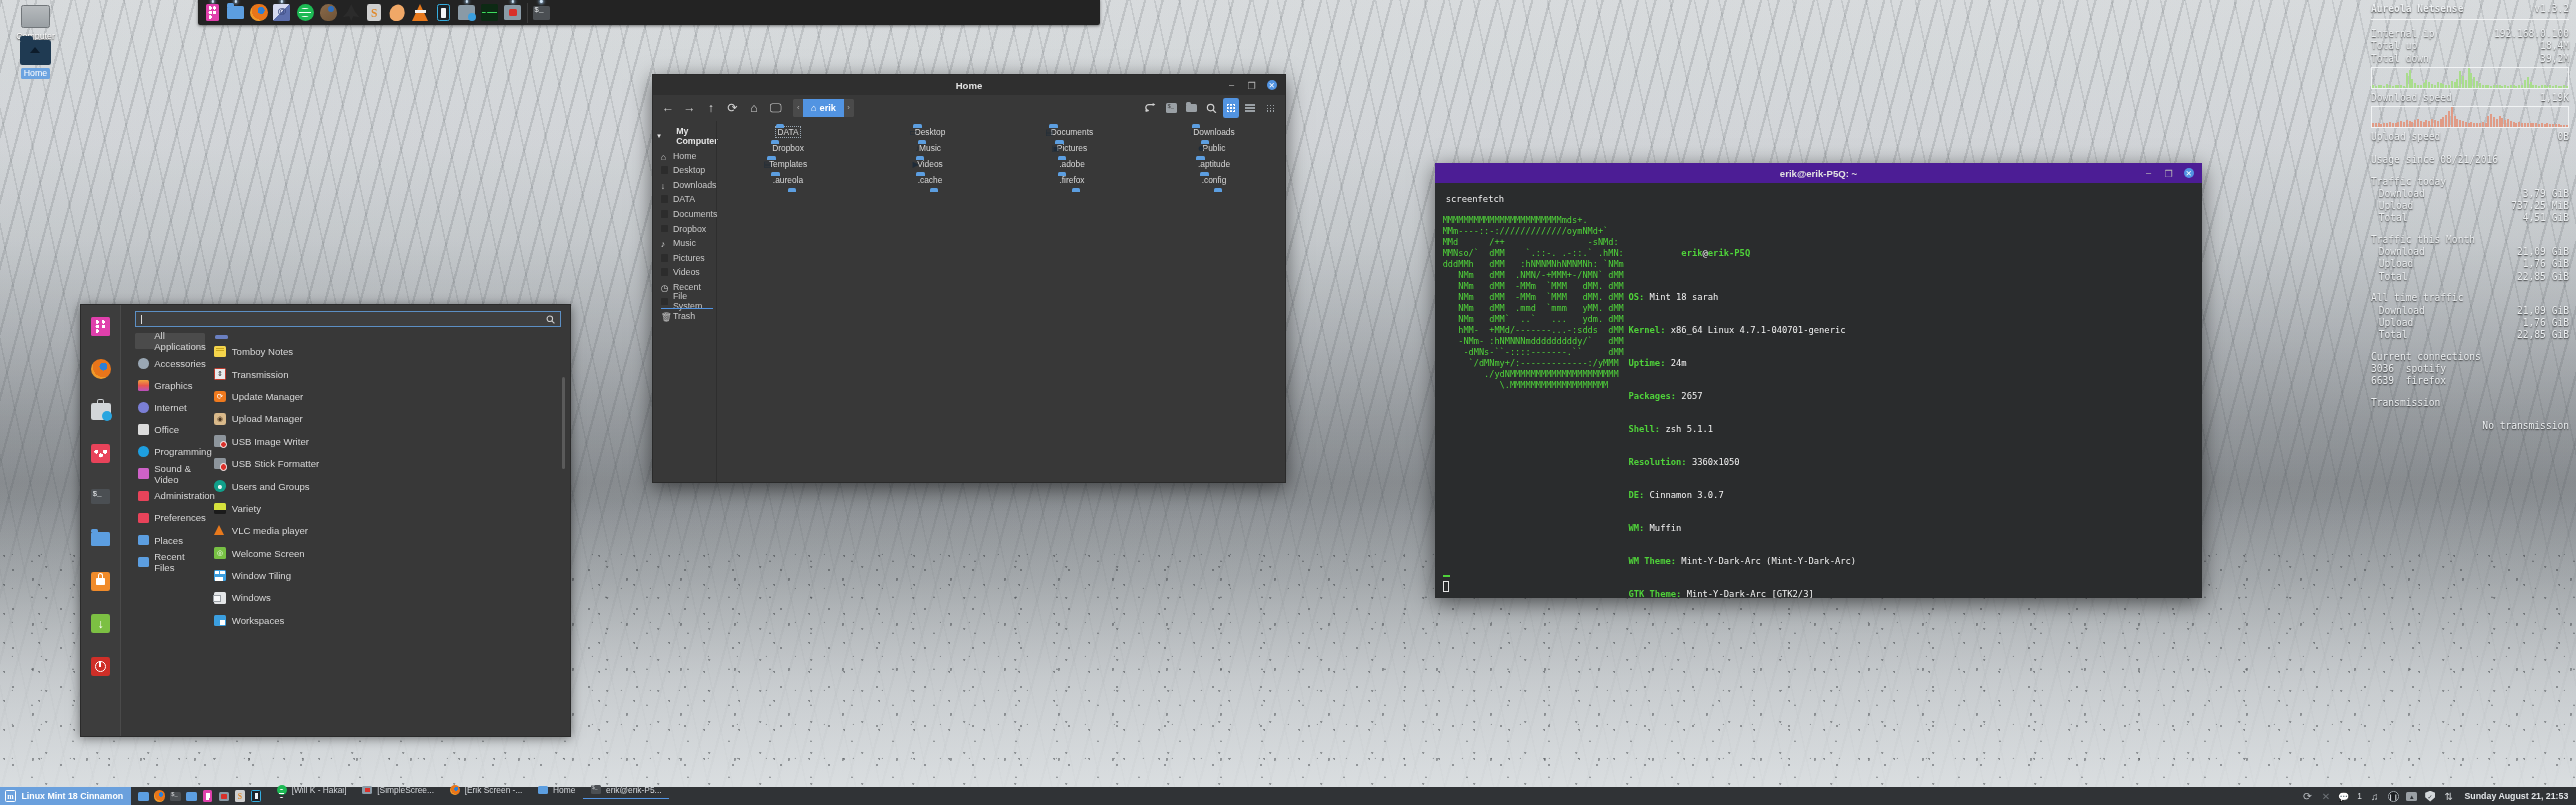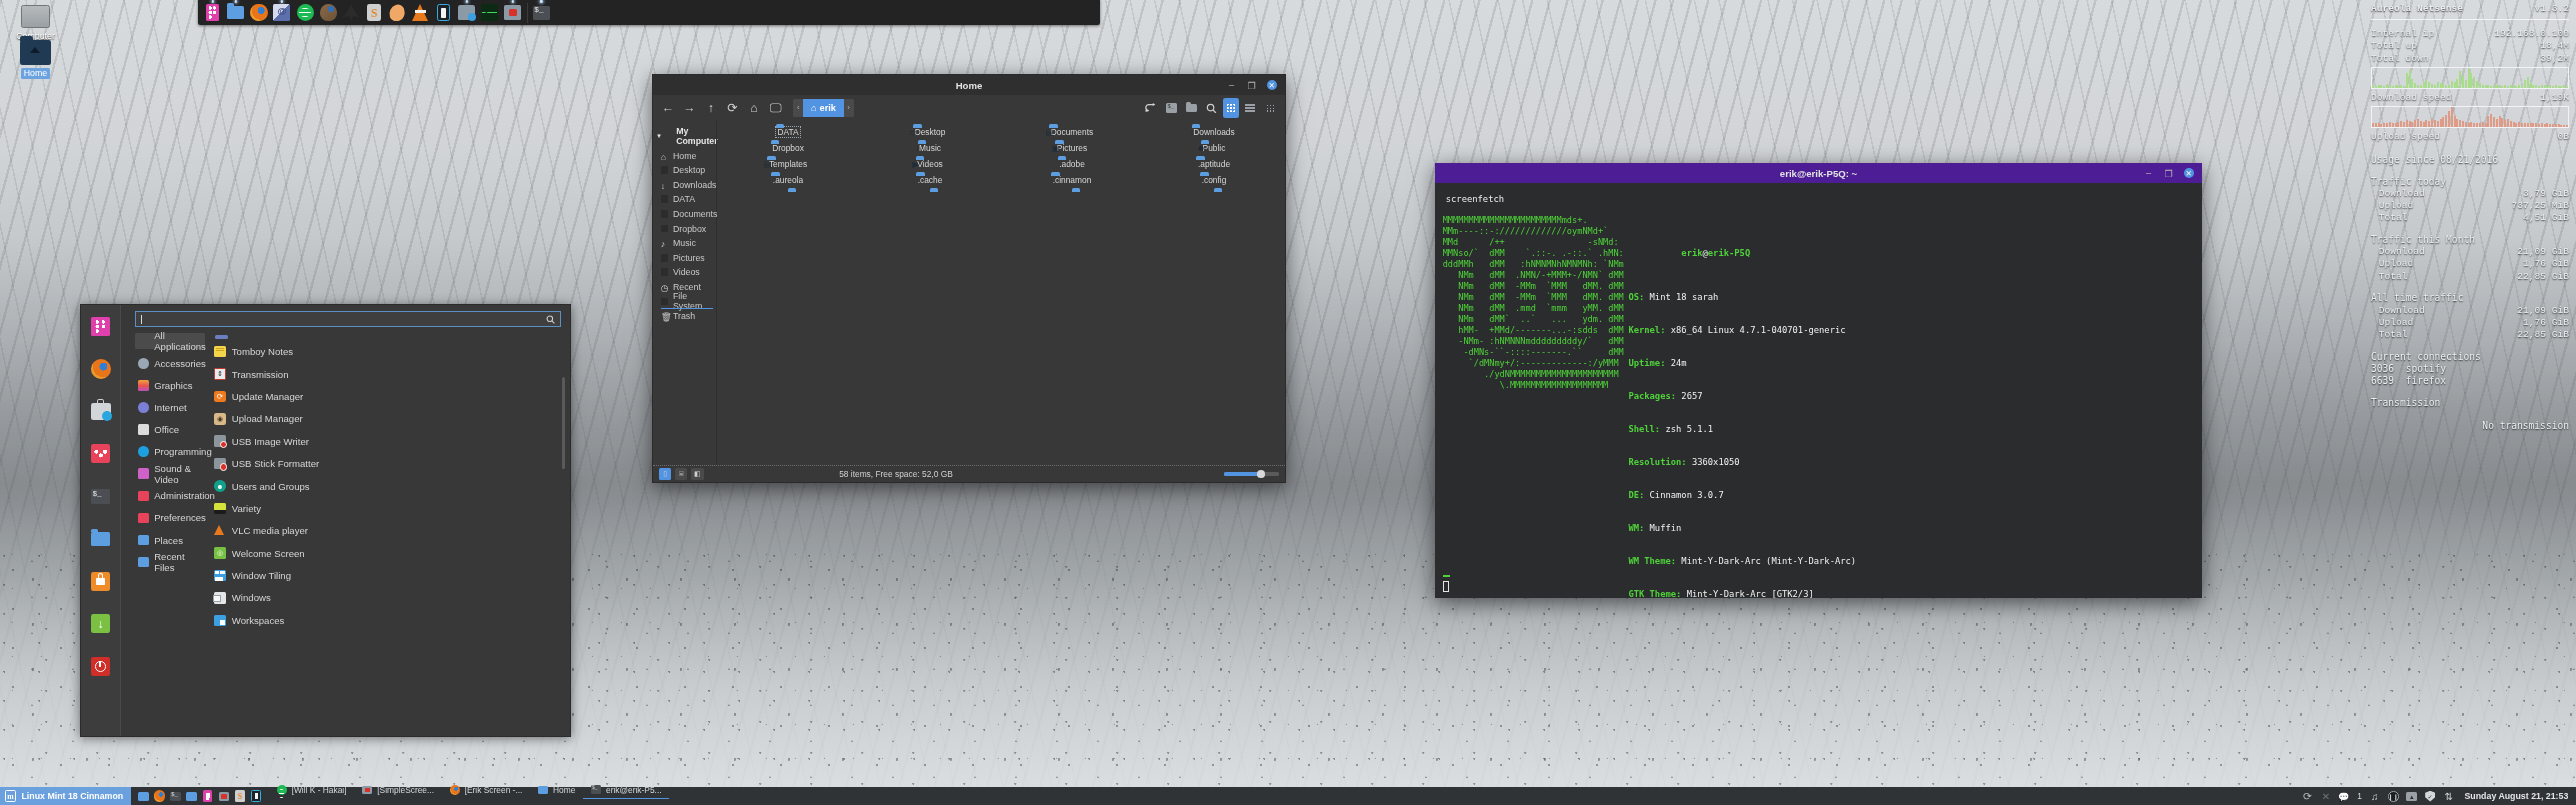--- a/index.html
+++ b/index.html
@@ -235,21 +235,21 @@
   #terminal .prompt-row { position:absolute; left:7.7px; bottom:6.1px; display:flex; align-items:center; gap:1.5px;}
   #terminal .cursor { width:6.1px; height:10.7px; border:0.8px solid #e6e6e6; }
   #terminal .greenbar{position:absolute;left:7.7px;bottom:21.5px;width:7.7px;height:1.5px;background:#4fd23a;}
 
   
   #conky {
     position: absolute; color: #eceff1;
     font-family: "DejaVu Sans Mono", "Liberation Mono", monospace;
     font-size: 9.6px; line-height: 12.3px; text-shadow: 0 0.8px 1.5px rgba(0,0,0,.7);
   }
-  #conky .ck-row { display: flex; justify-content: space-between; font-family: Liberation Mono, monospace; }
+  #conky .ck-row { display: flex; justify-content: space-between; }
   #conky .ck-title { font-weight: bold; }
   #conky .hr { height: 1.2px; background: #f1f3f4; margin: 3.8px 0 7.7px; }
   #conky .graph { height: 21.5px; border: 1.2px solid #f1f3f4; border-left:none;border-right:none; position: relative; margin: 2.3px 0 3.1px; overflow:hidden;}
   #conky .graph.boxed { border: 1.2px solid #f1f3f4; }
   #conky .graph .bars { position:absolute; left:0; right:0; bottom:0; height:100%; display:flex; align-items:flex-end; gap:0.8px;}
   #conky .graph .bars i { flex:1; display:block; }
   #conky .section { margin-top: 9.2px; }
   #conky .indent { padding-left: 7.7px; }
 
   
@@ -673,43 +673,31 @@
         <div class="fm-item"><span class="fldr"><span class="emb">▣</span></span><span class="nm">Pictures</span></div>
         <div class="fm-item"><span class="fldr"><span class="emb">☻</span></span><span class="nm">Public</span></div>
 
         <div class="fm-item"><span class="fldr"><span class="emb">▤</span></span><span class="nm">Templates</span></div>
         <div class="fm-item"><span class="fldr"><span class="emb">▶</span></span><span class="nm">Videos</span></div>
         <div class="fm-item"><span class="fldr"></span><span class="nm">.adobe</span></div>
         <div class="fm-item"><span class="fldr"></span><span class="nm">.aptitude</span></div>
 
         <div class="fm-item"><span class="fldr"></span><span class="nm">.aureola</span></div>
         <div class="fm-item"><span class="fldr"></span><span class="nm">.cache</span></div>
-        <div class="fm-item"><span class="fldr"></span><span class="nm">.cinnamon</span></div>
+        <div class="fm-item"><span class="fldr"></span><span class="nm">.firefox</span></div>
         <div class="fm-item"><span class="fldr"></span><span class="nm">.config</span></div>
 
         <div class="fm-item"><span class="fldr"></span></div>
         <div class="fm-item"><span class="fldr"></span></div>
         <div class="fm-item"><span class="fldr"></span></div>
         <div class="fm-item"><span class="fldr"></span></div>
       </div>
     </div>
   </div>
 
-  <div class="fm-status">
-    <span class="vbtns">
-      <span class="vb act">▯</span>
-      <span class="vb">⌸</span>
-      <span class="vb">◧</span>
-    </span>
-    <span class="stat">58 items, Free space: 52,0 GB</span>
-    <span class="zoom">
-        <span class="fill"></span>
-        <span class="knob"></span>
-      </span>
-  </div>
 </div>
 
 <div class="window" id="terminal" style="left:1435px;top:163px;width:767px;height:435px;border:none;">
   <div class="titlebar" style="background:#4c1d95">
     <span class="title">erik@erik-P5Q: ~</span>
     <span class="wbtns">
       <span class="wbtn">–</span>
       <span class="wbtn">❐</span>
       <span class="wbtn close">✕</span>
     </span>

